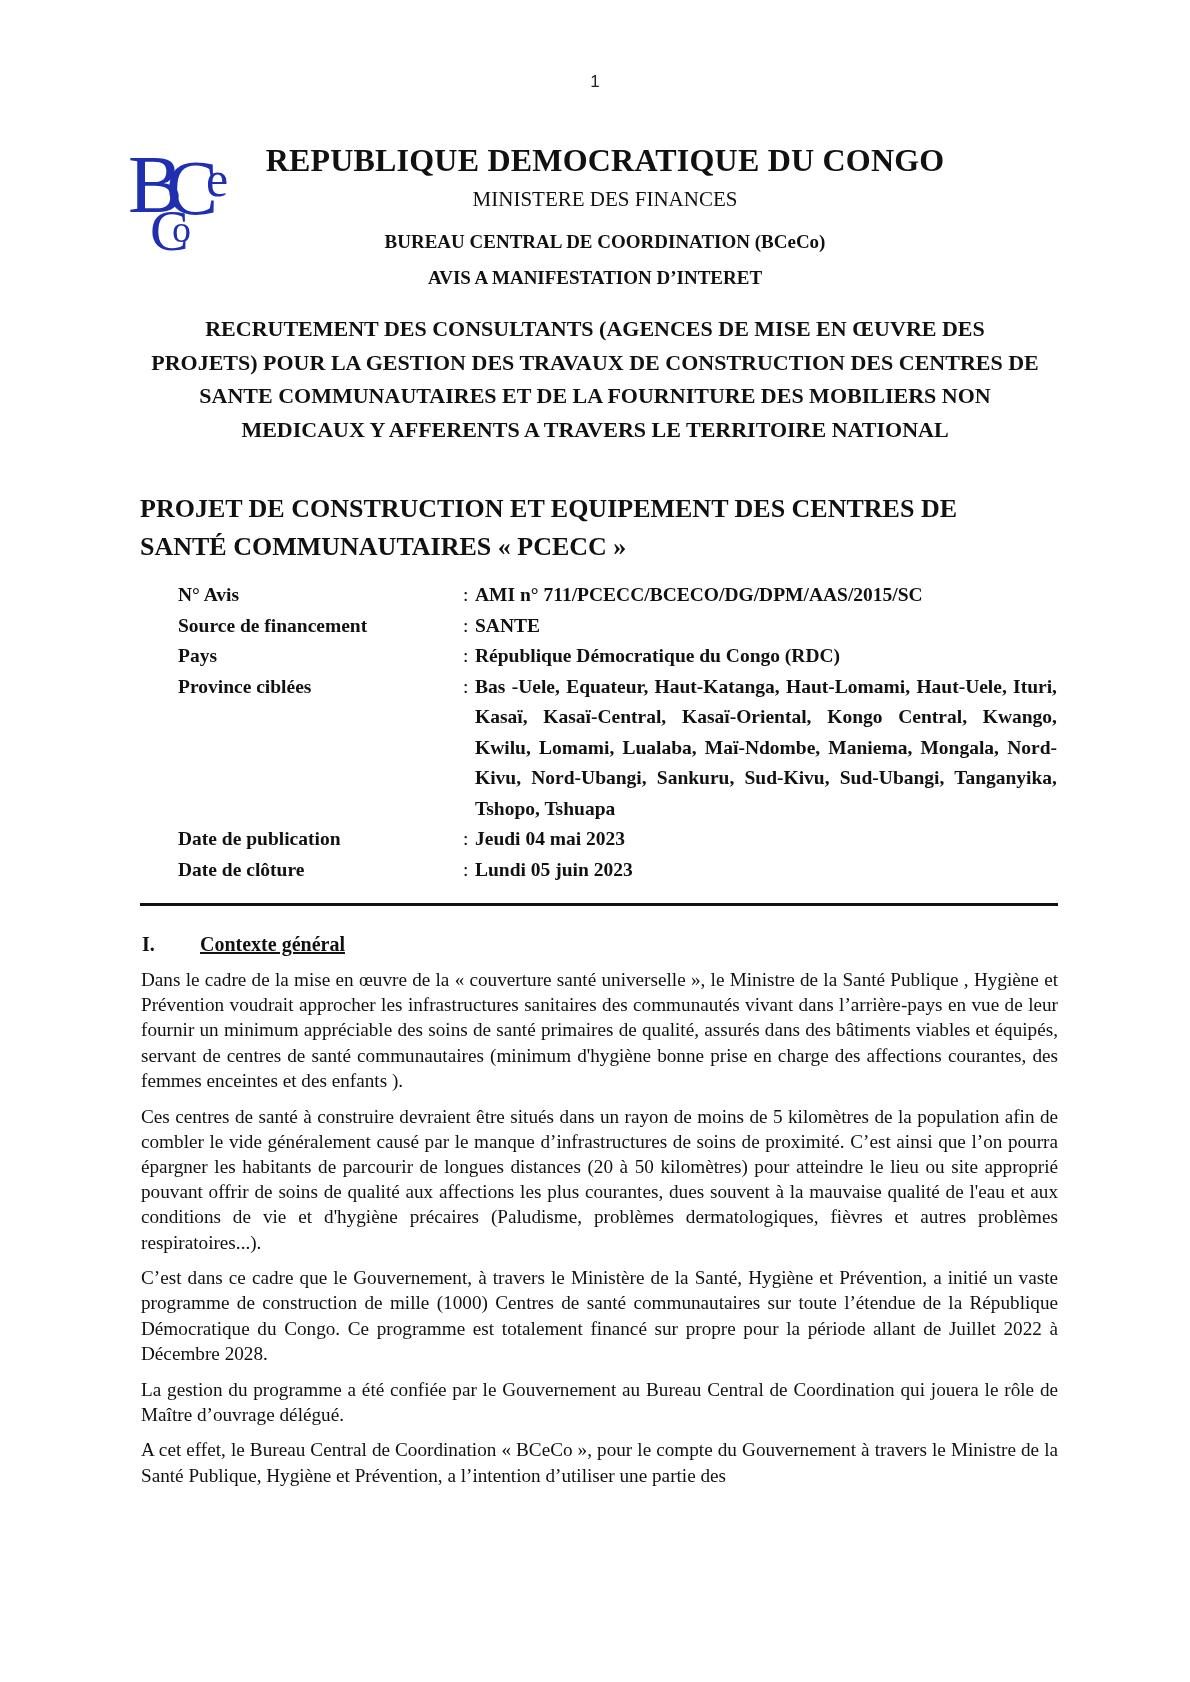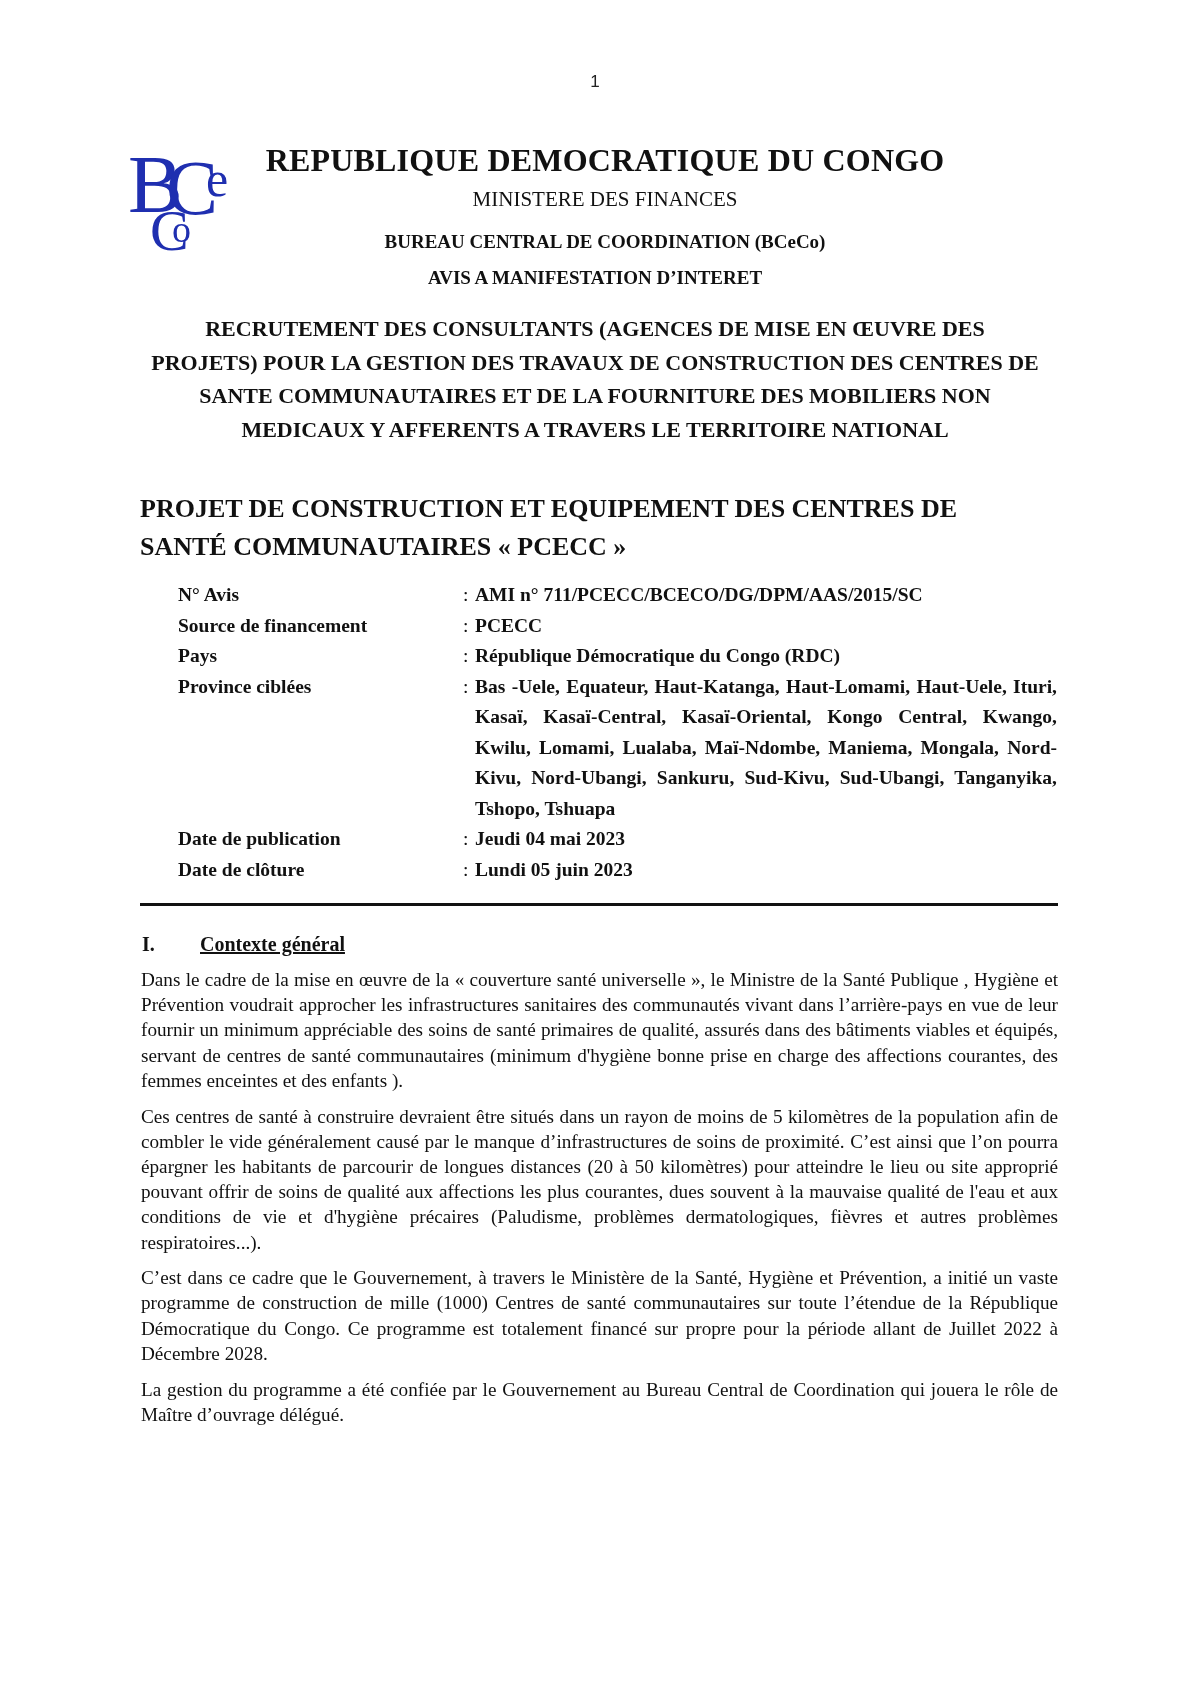--- a/index.html
+++ b/index.html
@@ -57,21 +57,21 @@
 
 <div class="info">
   <div class="info-row">
     <span class="info-label">N° Avis</span>
     <span class="info-colon">:</span>
     <span class="info-value">AMI n° 711/PCECC/BCECO/DG/DPM/AAS/2015/SC</span>
   </div>
   <div class="info-row">
     <span class="info-label">Source de financement</span>
     <span class="info-colon">:</span>
-    <span class="info-value">PCECC</span>
+    <span class="info-value">SANTE</span>
   </div>
   <div class="info-row">
     <span class="info-label">Pays</span>
     <span class="info-colon">:</span>
     <span class="info-value">République Démocratique du Congo (RDC)</span>
   </div>
   <div class="info-row">
     <span class="info-label">Province ciblées</span>
     <span class="info-colon">:</span>
     <span class="info-value">Bas -Uele, Equateur, Haut-Katanga, Haut-Lomami, Haut-Uele, Ituri, Kasaï, Kasaï-Central, Kasaï-Oriental, Kongo Central, Kwango, Kwilu, Lomami, Lualaba, Maï-Ndombe, Maniema, Mongala, Nord-Kivu, Nord-Ubangi, Sankuru, Sud-Kivu, Sud-Ubangi, Tanganyika, Tshopo, Tshuapa</span>
@@ -92,13 +92,14 @@
 
 <div class="section-head">
   <span class="section-num">I.</span><span class="section-title">Contexte général</span>
 </div>
 
 <div class="body-text">
   <p>Dans le cadre de la mise en œuvre de la « couverture santé universelle », le Ministre de la Santé Publique , Hygiène et Prévention voudrait approcher les infrastructures sanitaires des communautés vivant dans l’arrière-pays en vue de leur fournir un minimum appréciable des soins de santé primaires de qualité, assurés  dans des bâtiments viables et équipés, servant de centres de santé communautaires (minimum d'hygiène bonne prise en charge des affections courantes, des femmes enceintes et des enfants ).</p>
   <p>Ces centres de santé à construire devraient être situés dans un rayon de moins de 5 kilomètres de la population afin de combler le vide généralement causé par le manque d’infrastructures de soins de proximité. C’est ainsi que l’on pourra épargner les habitants de parcourir de longues distances (20 à 50 kilomètres) pour atteindre le lieu ou site approprié pouvant offrir de soins de qualité aux affections les plus courantes, dues souvent à la mauvaise qualité de l'eau et aux conditions de vie et d'hygiène précaires (Paludisme, problèmes dermatologiques, fièvres et autres problèmes respiratoires...).</p>
   <p>C’est dans ce cadre que le Gouvernement, à travers le Ministère de la Santé, Hygiène et Prévention, a initié un vaste programme de construction de mille (1000) Centres de santé communautaires sur toute l’étendue de la République Démocratique du Congo. Ce programme est totalement financé sur propre pour la période allant de Juillet 2022 à Décembre 2028.</p>
   <p>La gestion du programme a été confiée par le Gouvernement au Bureau Central de Coordination qui jouera le rôle de Maître d’ouvrage délégué.</p>
+  <p>A cet effet, le Bureau Central de Coordination « BCeCo », pour le compte du Gouvernement à travers le Ministre de la Santé Publique, Hygiène et Prévention, a l’intention d’utiliser une partie des</p>
 </div>
 
 </body></html>

